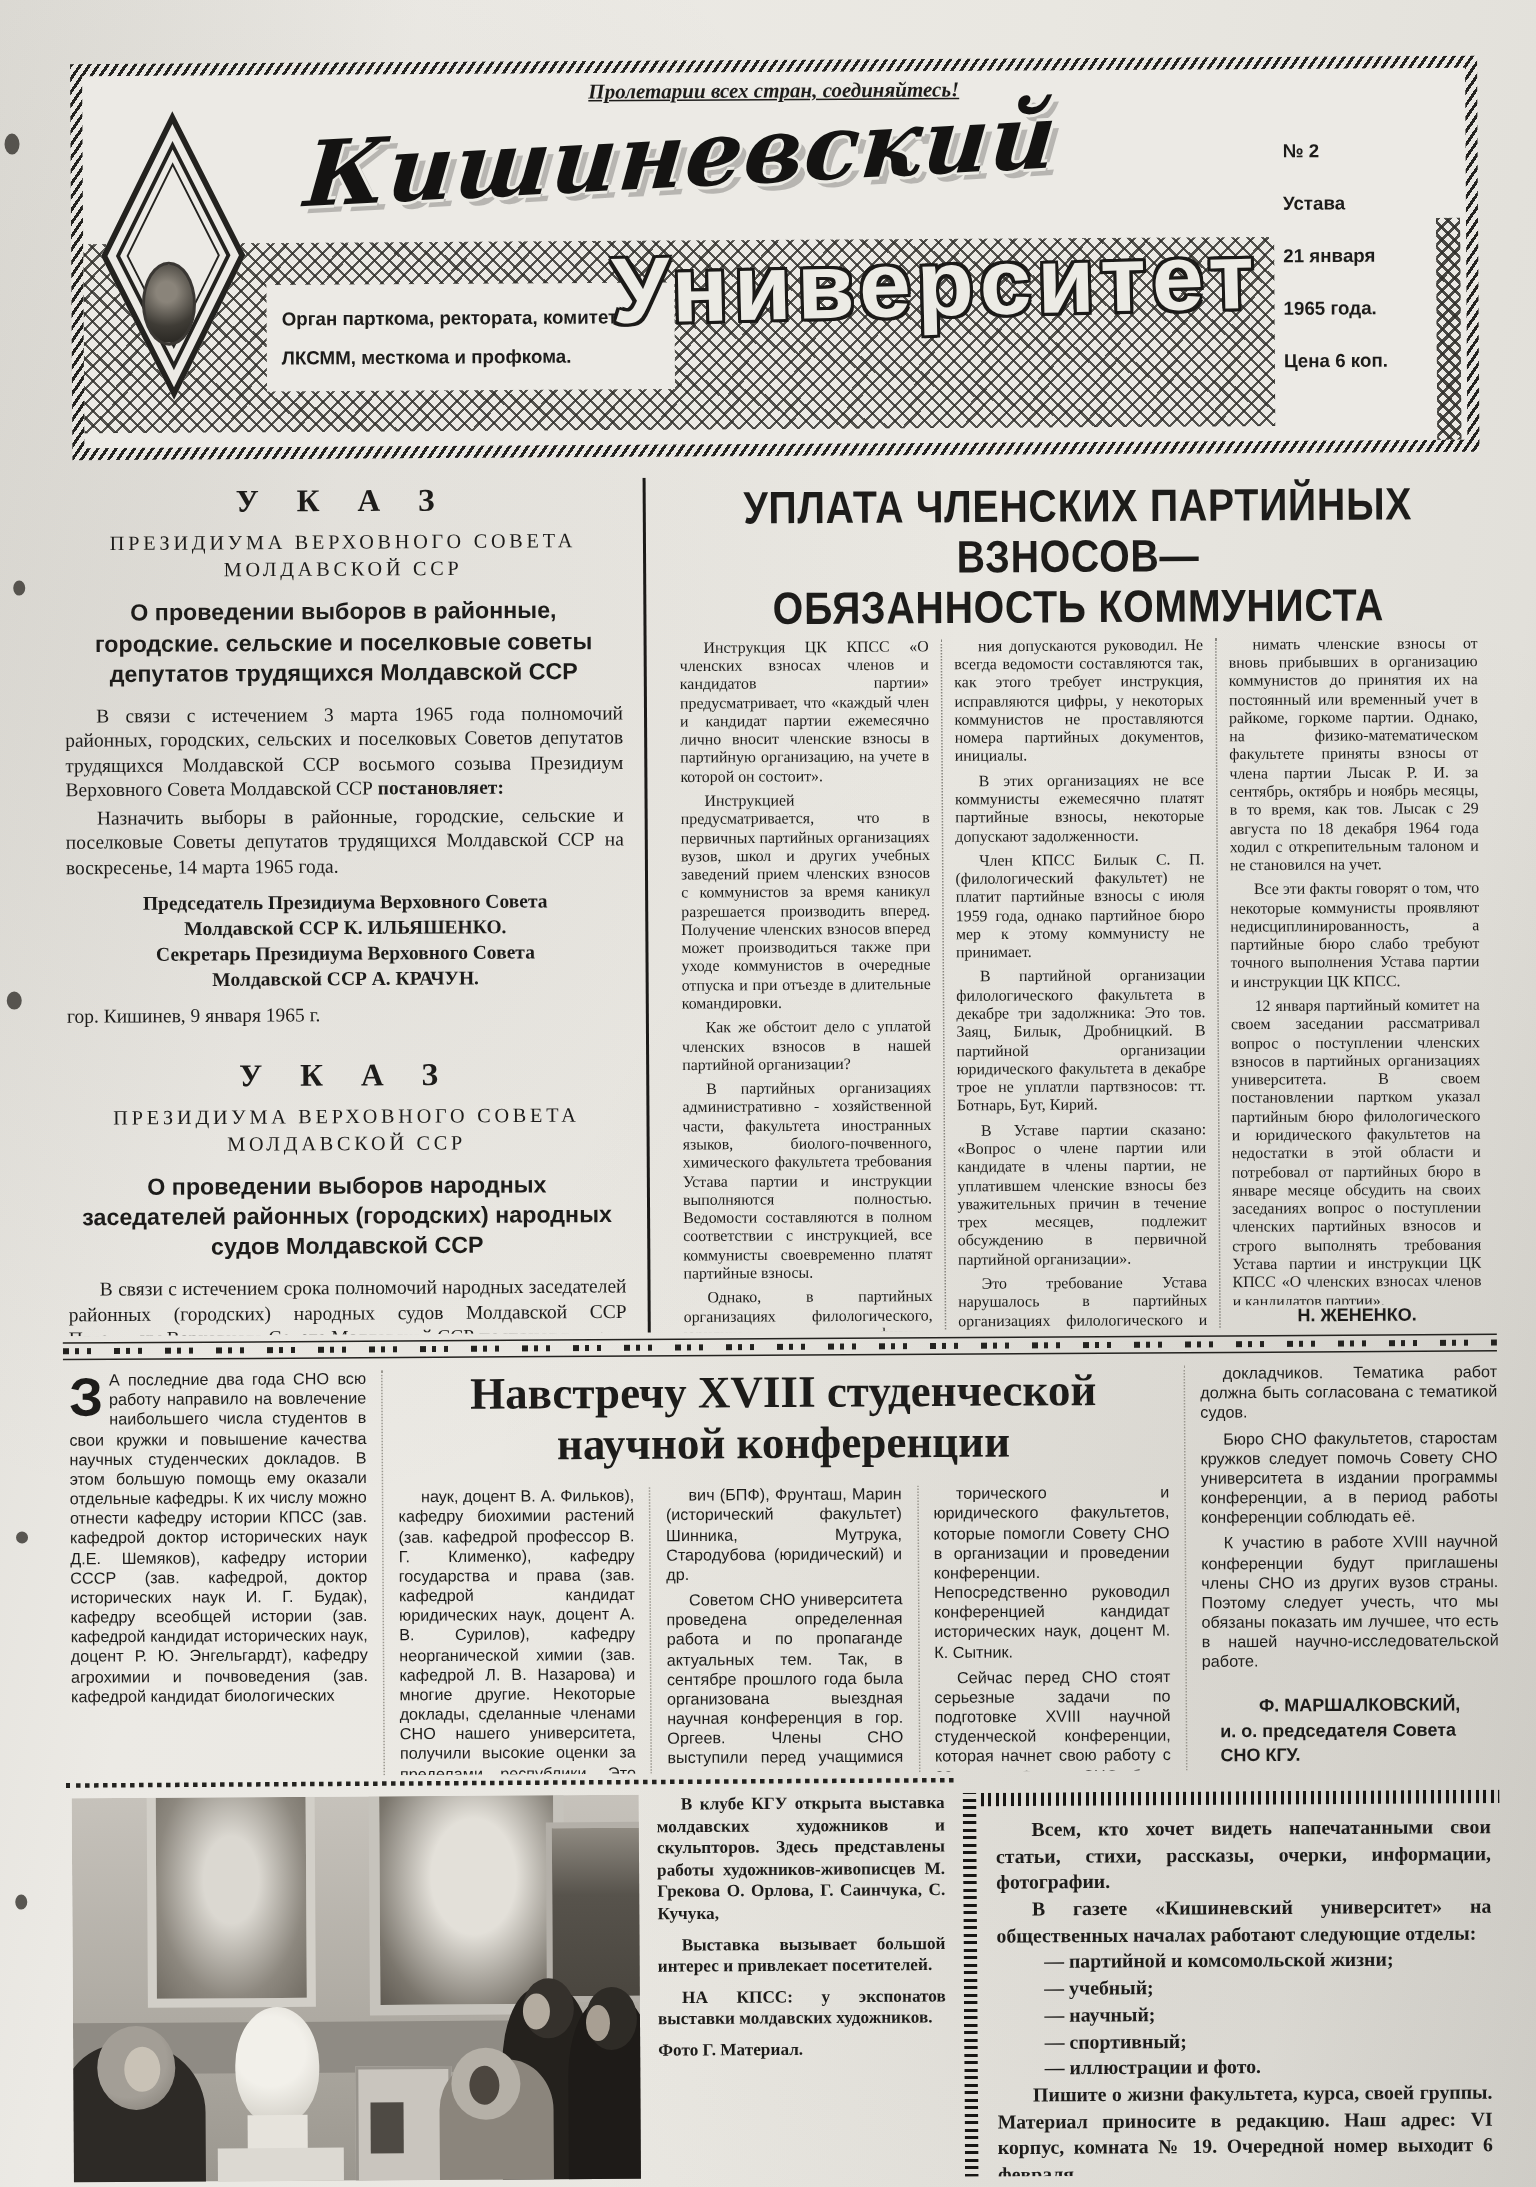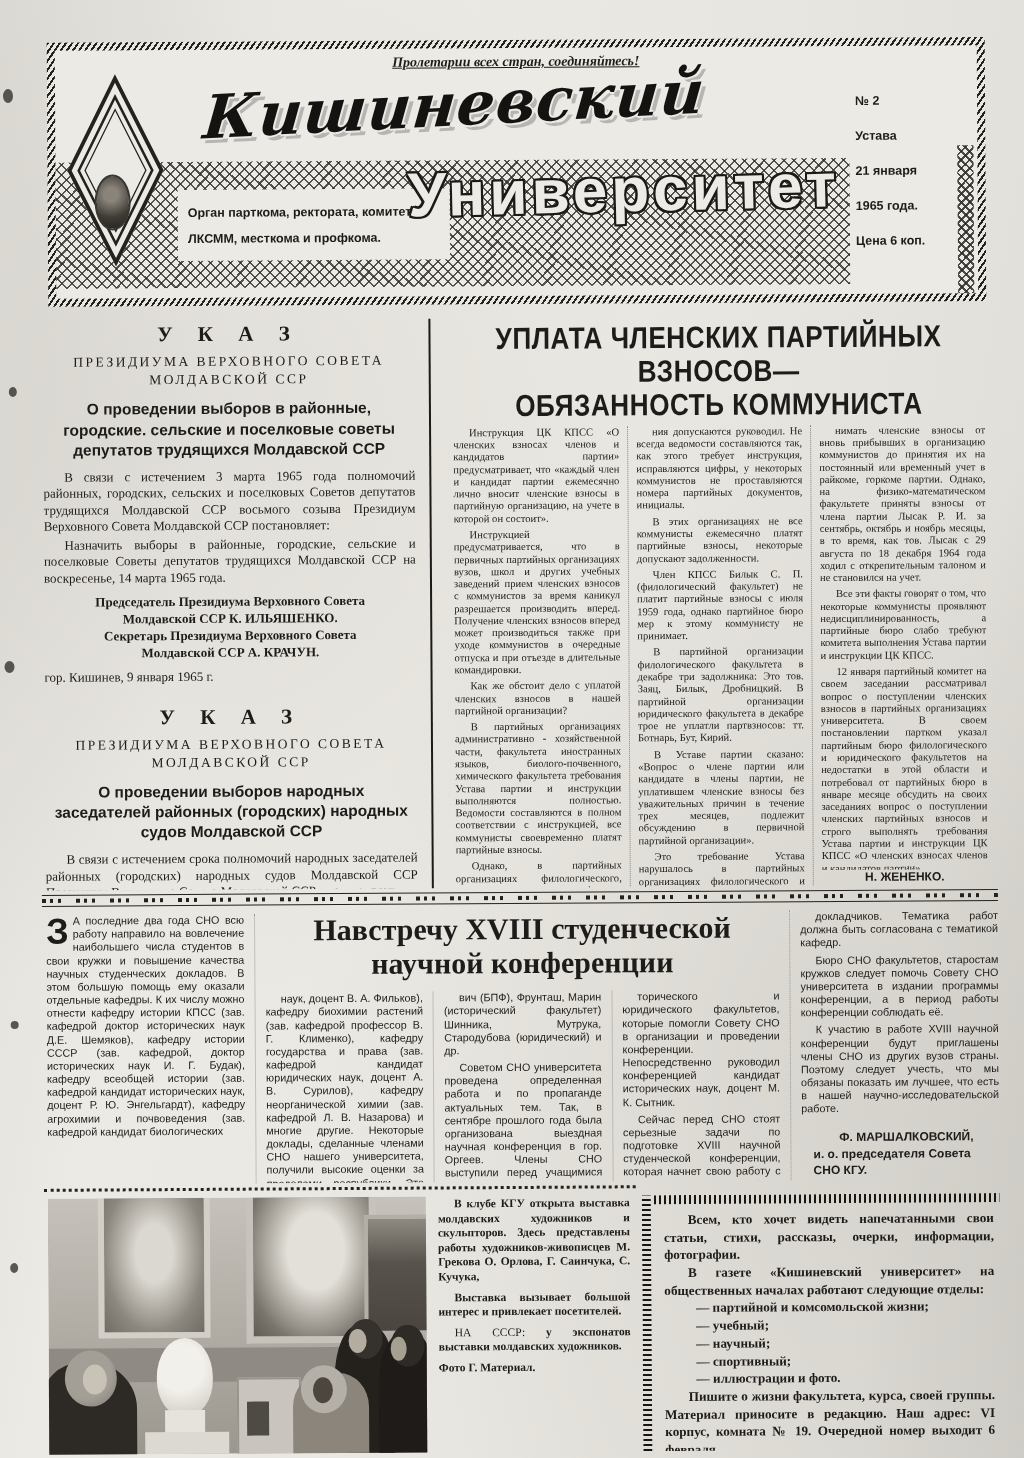--- a/index.html
+++ b/index.html
@@ -83,21 +83,21 @@
   .main{
     position:absolute;left:44px;right:30px;top:318px;height:570px;
     display:flex;overflow:hidden;
   }
   .decrees{width:388px;box-sizing:border-box;border-right:2px solid #1c1b19;padding-right:14px;overflow:hidden;}
   .ukaz{margin-bottom:22px;}
   .ukaz-title{text-align:center;font:bold 21px/1 "Liberation Serif", serif;letter-spacing:10px;margin:4px 0 8px;}
   .ukaz-org{text-align:center;font:13.5px/1.35 "Liberation Serif", serif;letter-spacing:2.5px;}
   .ukaz-headline{text-align:center;font:bold 15.5px/1.3 "Liberation Sans", sans-serif;margin:10px 4px 9px;}
   .ukaz-body p{font-size:13px;line-height:1.27;text-align:justify;text-indent:1.6em;margin:0 0 2px;}
-  .bold{font-weight:normal;}
+  .bold{font-weight:bold;}
   .signatures{text-align:center;font:bold 13px/1.3 "Liberation Serif", serif;margin:8px 0 7px;}
   .dateline{font:13px/1.2 "Liberation Serif", serif;margin:2px 0 0;}
 
   .dues{flex:1;padding-left:14px;overflow:hidden;}
   .dues-headline{
     text-align:center;font:bold 27px/1.12 "Liberation Sans", sans-serif;
     transform:scale(.97,1.12);transform-origin:top center;
     margin:4px 0 14px;letter-spacing:.5px;
   }
   .dues-cols{display:flex;height:478px;overflow:hidden;}
@@ -271,21 +271,21 @@
               <p>ния допускаются руководил. Не всегда ведомости составляются так, как этого требует инструкция, исправляются цифры, у некоторых коммунистов не проставляются номера партийных документов, инициалы.</p>
               <p>В этих организациях не все коммунисты ежемесячно платят партийные взносы, некоторые допускают задолженности.</p>
               <p>Член КПСС Билык С. П. (филологический факультет) не платит партийные взносы с июля 1959 года, однако партийное бюро мер к этому коммунисту не принимает.</p>
               <p>В партийной организации филологического факультета в декабре три задолжника: Это тов. Заяц, Билык, Дробницкий. В партийной организации юридического факультета в декабре трое не уплатли партвзносов: тт. Ботнарь, Бут, Кирий.</p>
               <p>В Уставе партии сказано: «Вопрос о члене партии или кандидате в члены партии, не уплатившем членские взносы без уважительных причин в течение трех месяцев, подлежит обсуждению в первичной партийной организации».</p>
               <p>Это требование Устава нарушалось в партийных организациях филологического и юридического факультетов.</p>
             </div>
           <div class="dues-col dues-col3">
             <div class="colgrow">
                 <p>нимать членские взносы от вновь прибывших в организацию коммунистов до принятия их на постоянный или временный учет в райкоме, горкоме партии. Однако, на физико-математическом факультете приняты взносы от члена партии Лысак Р. И. за сентябрь, октябрь и ноябрь месяцы, в то время, как тов. Лысак с 29 августа по 18 декабря 1964 года ходил с открепительным талоном и не становился на учет.</p>
-                <p>Все эти факты говорят о том, что некоторые коммунисты проявляют недисциплинированность, а партийные бюро слабо требуют комитета выполнения Устава партии и инструкции ЦК КПСС.</p>
+                <p>Все эти факты говорят о том, что некоторые коммунисты проявляют недисциплинированность, а партийные бюро слабо требуют точного выполнения Устава партии и инструкции ЦК КПСС.</p>
                 <p>12 января партийный комитет на своем заседании рассматривал вопрос о поступлении членских взносов в партийных организациях университета. В своем постановлении партком указал партийным бюро филологического и юридического факультетов на недостатки в этой области и потребовал от партийных бюро в январе месяце обсудить на своих заседаниях вопрос о поступлении членских партийных взносов и строго выполнять требования Устава партии и инструкции ЦК КПСС «О членских взносах членов и кандидатов партии».</p>
               </div>
             <div class="dues-byline">
               <div>Н. ЖЕНЕНКО.</div>
               <div>зам. секретаря парткома..</div>
             </div>
           </div>
         </div>
       </div>
     </div>
@@ -310,21 +310,21 @@
               <p>Советом СНО университета проведена определенная работа и по пропаганде актуальных тем. Так, в сентябре прошлого года была организована выездная научная конференция в гор. Оргеев. Члены СНО выступили перед учащимися медицинского и педагогического училищ. Следует отдать должное деканатам, общественным организациям ис-</p>
             </div>
           <div class="conf-col">
               <p>торического и юридического факультетов, которые помогли Совету СНО в организации и проведении конференции. Непосредственно руководил конференцией кандидат исторических наук, доцент М. К. Сытник.</p>
               <p>Сейчас перед СНО стоят серьезные задачи по подготовке XVIII научной студенческой конференции, которая начнет свою работу с 29 марта. Совету СНО, бюро СНО факультетов и старостам кружков нужно в первую очередь подготовить всех</p>
             </div>
         </div>
       </div>
       <div class="conf-col conf-col5">
         <div class="colgrow">
-            <p>докладчиков. Тематика работ должна быть согласована с тематикой кафедр.</p>
+            <p>докладчиков. Тематика работ должна быть согласована с тематикой судов.</p>
             <p>Бюро СНО факультетов, старостам кружков следует помочь Совету СНО университета в издании программы конференции, а в период работы конференции соблюдать её.</p>
             <p>К участию в работе XVIII научной конференции будут приглашены члены СНО из других вузов страны. Поэтому следует учесть, что мы обязаны показать им лучшее, что есть в нашей научно-исследовательской работе.</p>
           </div>
         <div class="conf-byline">
           <div class="nm">Ф. МАРШАЛКОВСКИЙ,</div>
           <div>и. о. председателя Совета</div>
           <div>СНО КГУ.</div>
         </div>
       </div>
     </div>
@@ -352,21 +352,21 @@
         <div class="head-man1"></div>
         <div class="face-man1"></div>
         <div class="man2"></div>
         <div class="head-man2"></div>
         <div class="face-man2"></div>
       </div>
 
       <div class="caption-col">
         <p>В клубе КГУ открыта выставка молдавских художников и скульпторов. Здесь представлены работы художников-живописцев М. Грекова О. Орлова, Г. Саинчука, С. Кучука,</p>
         <p>Выставка вызывает большой интерес и привлекает посетителей.</p>
-        <p><span class="bold">НА СССР:</span><span> у экспонатов выставки молдавских художников.</span></p>
+        <p><span class="bold">НА КПСС:</span><span> у экспонатов выставки молдавских художников.</span></p>
         <p class="photo-credit">Фото Г. Материал.</p>
       </div>
 
       <div class="announce">
         <p>Всем, кто хочет видеть напечатанными свои статьи, стихи, рассказы, очерки, информации, фотографии.</p>
         <p>В газете «Кишиневский университет» на общественных началах работают следующие отделы:</p>
         <div class="dept-list">
             <p>— партийной и комсомольской жизни;</p>
             <p>— учебный;</p>
             <p>— научный;</p>

